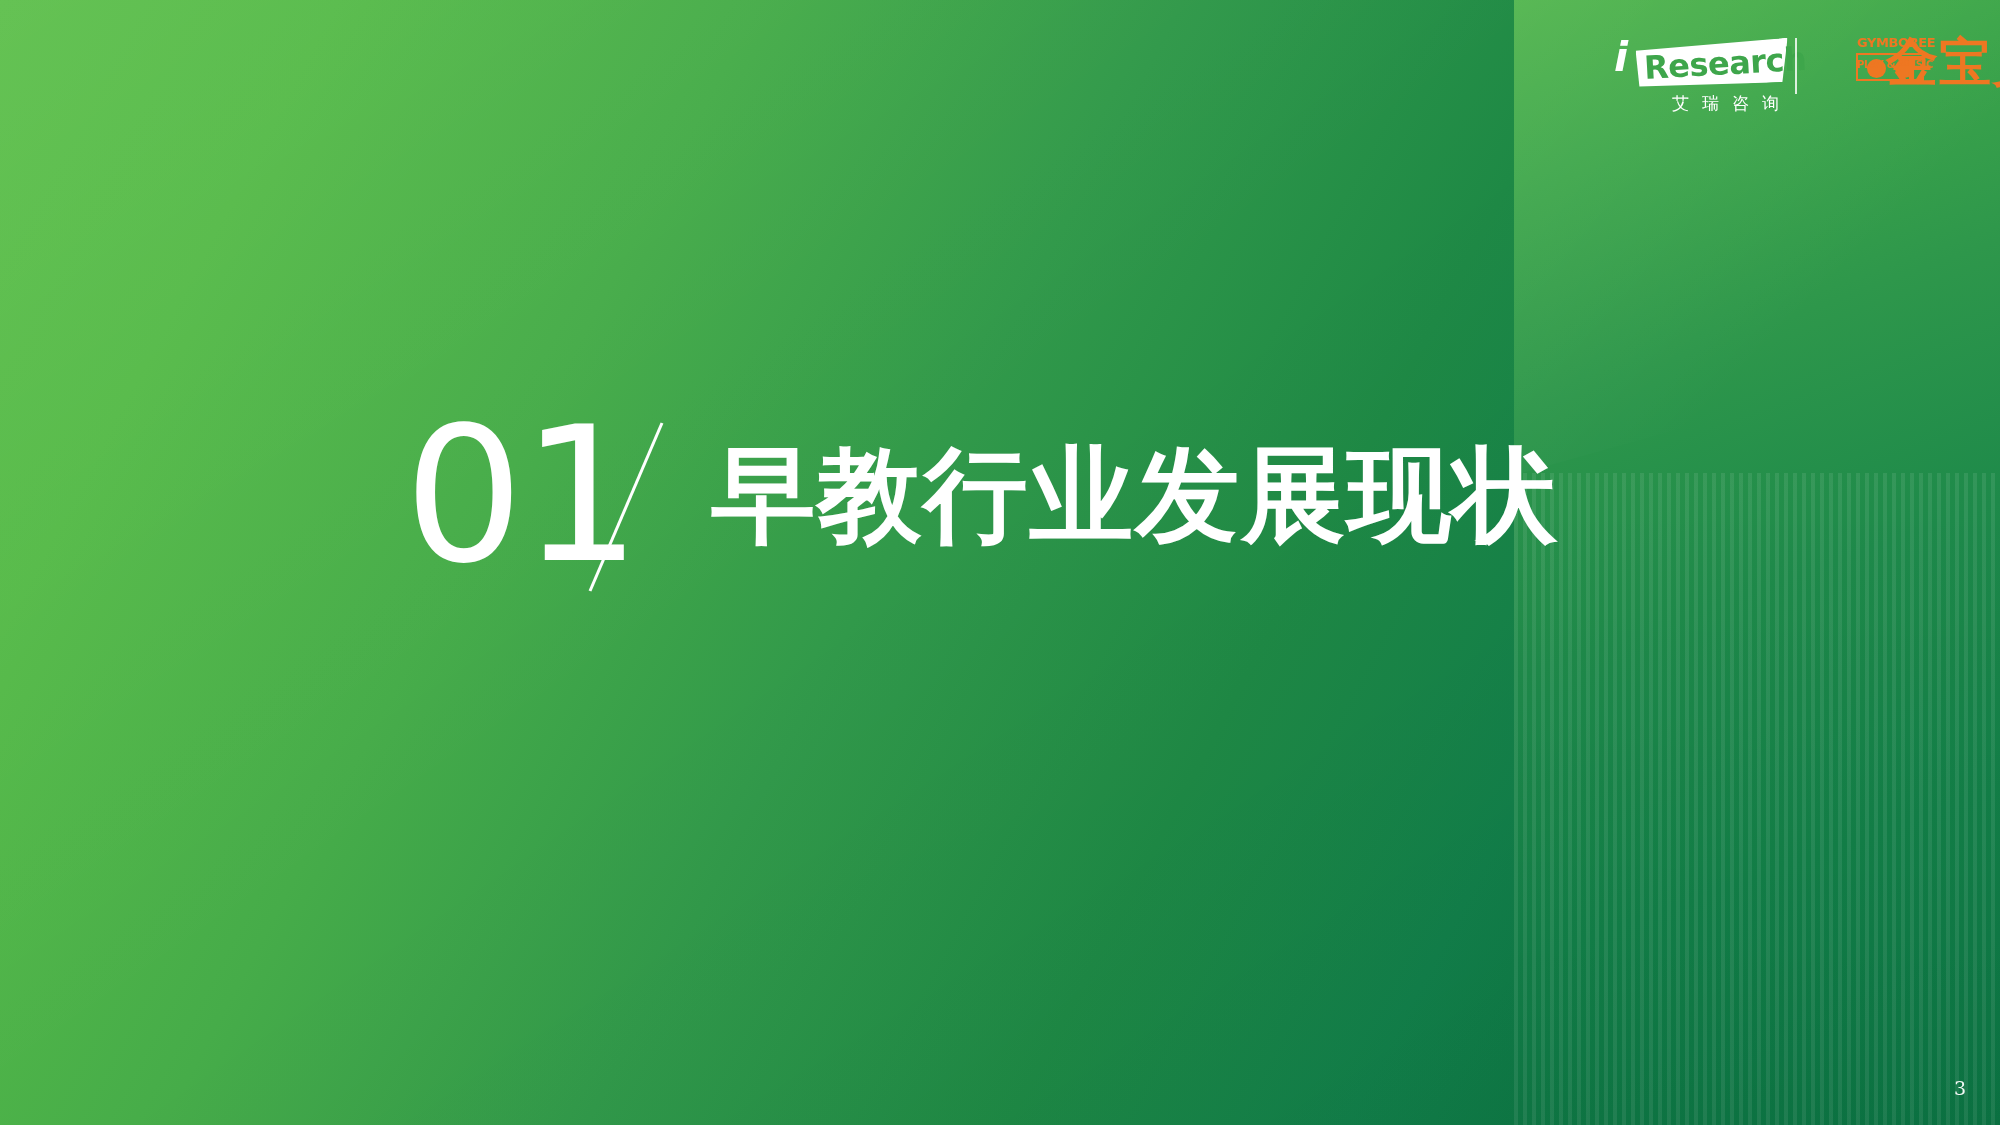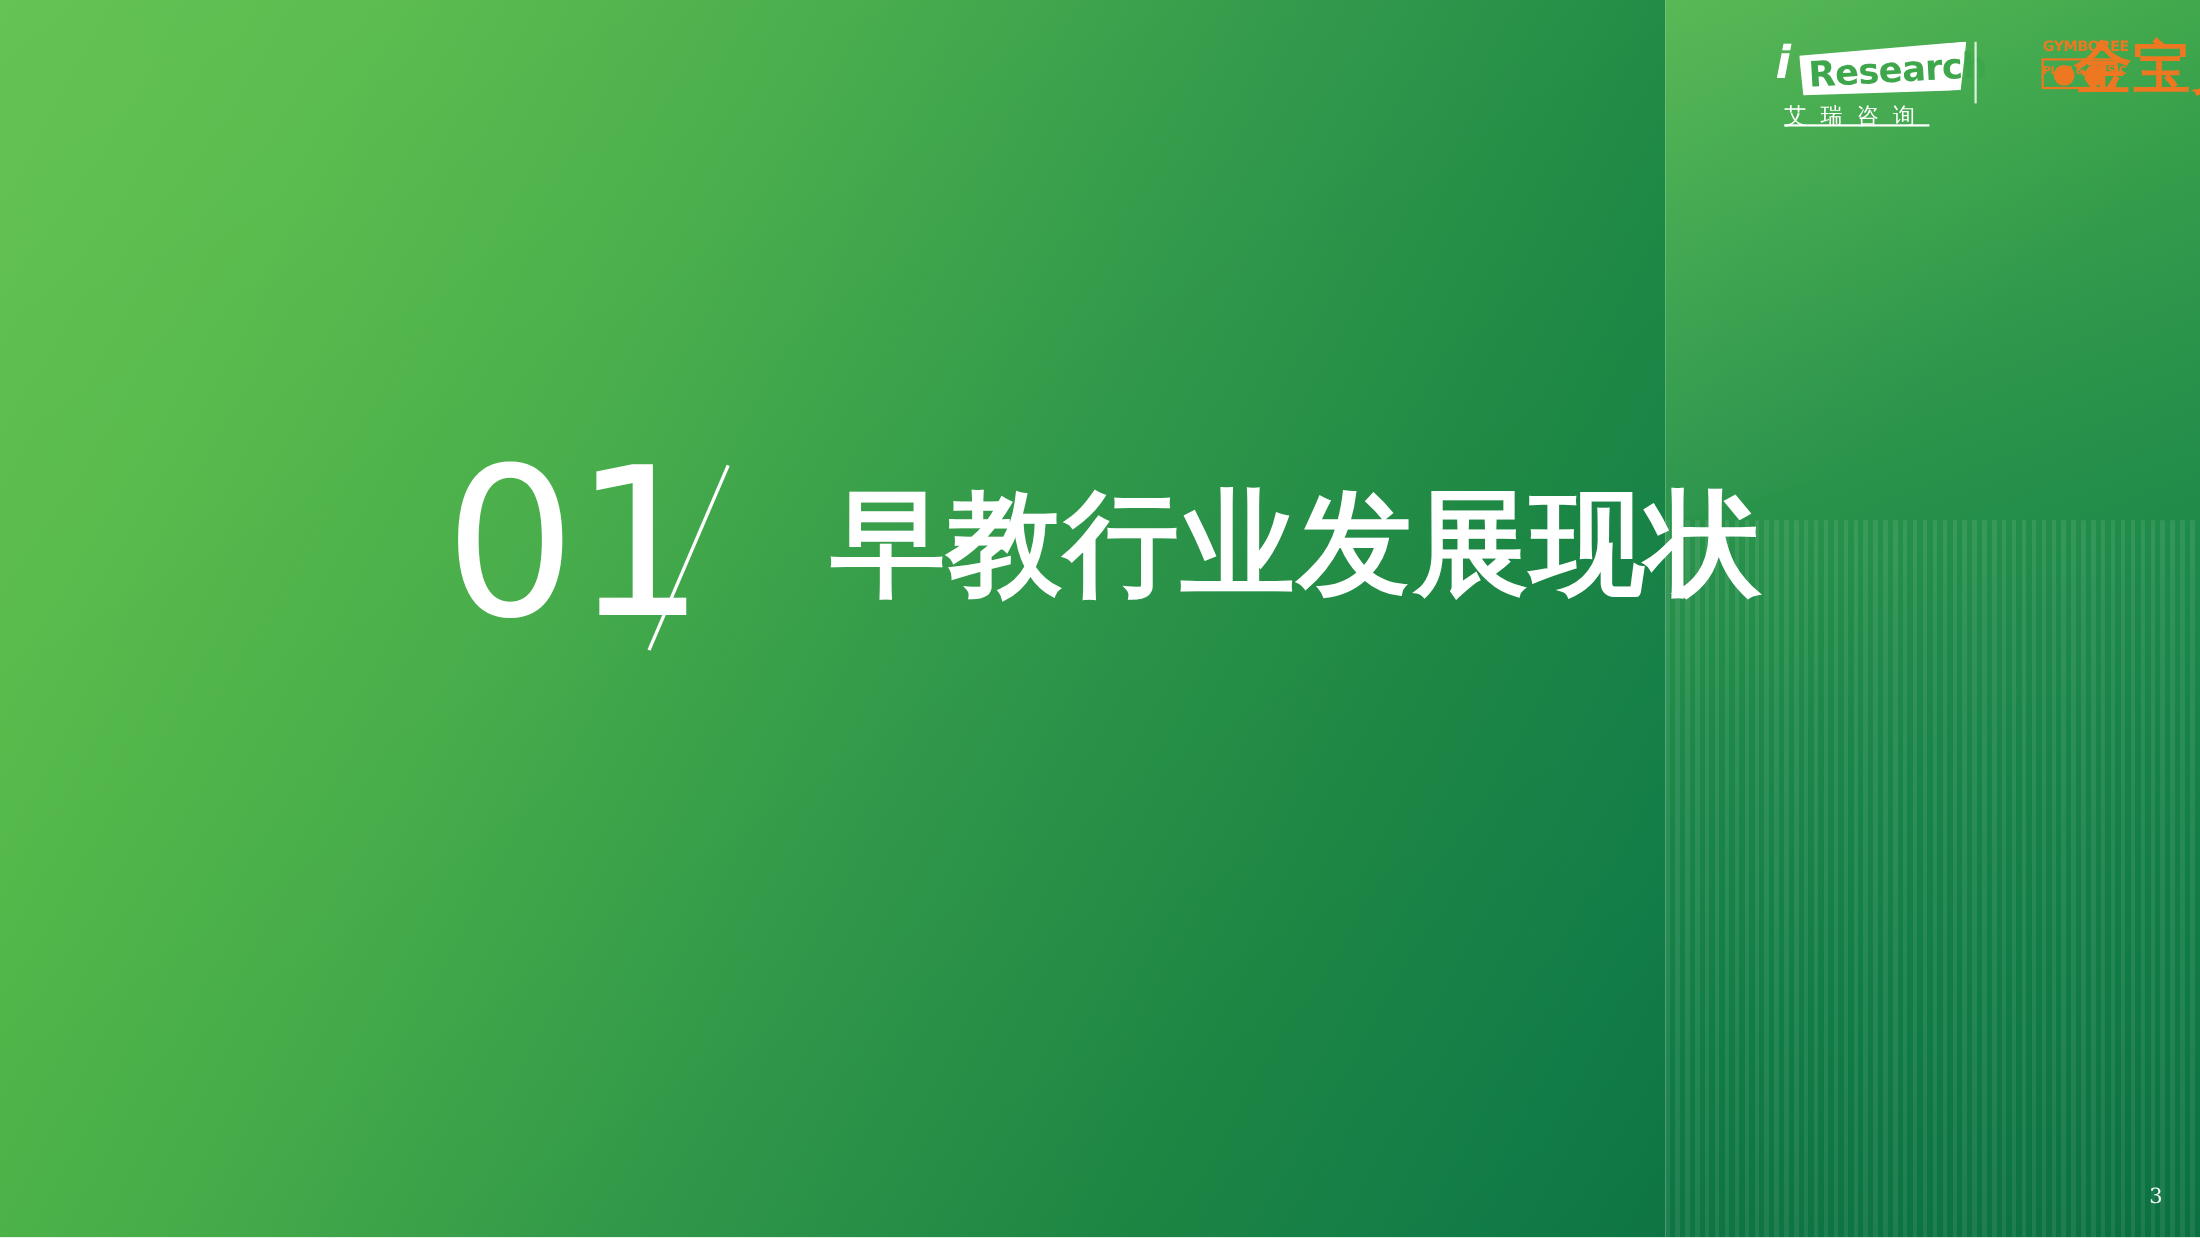--- a/index.html
+++ b/index.html
@@ -159,26 +159,25 @@
     letter-spacing: -0.5px;
     transform: rotate(-3.2deg);
     white-space: nowrap;
   }
   #ir-sub {
     position: absolute;
     left: 12px;
     top: 62px;
     width: 170px;
     color: #ffffff;
-    font-size: 20px;
+    font-size: 17px;
     font-weight: 400;
     letter-spacing: 13px;
-    text-align: left;
-    white-space: nowrap;
-    text-decoration: underline;
+    text-align: right;
+    white-space: nowrap;
   }
 
   
   #logo-divider {
     position: absolute;
     left: 1795px;
     top: 38px;
     width: 2px;
     height: 56px;
     background: rgba(255,255,255,0.82);
@@ -277,21 +276,21 @@
   }
   #title-slash {
     position: absolute;
     left: 216px;
     top: 14px;
     width: 100px;
     height: 176px;
     pointer-events: none;
   }
   #section-heading {
-    margin-left: 116px;
+    margin-left: 72px;
     color: #ffffff;
     font-size: 104px;
     font-weight: 700;
     line-height: 120px;
     letter-spacing: 2px;
     white-space: nowrap;
   }
 
   
   #page-number {

